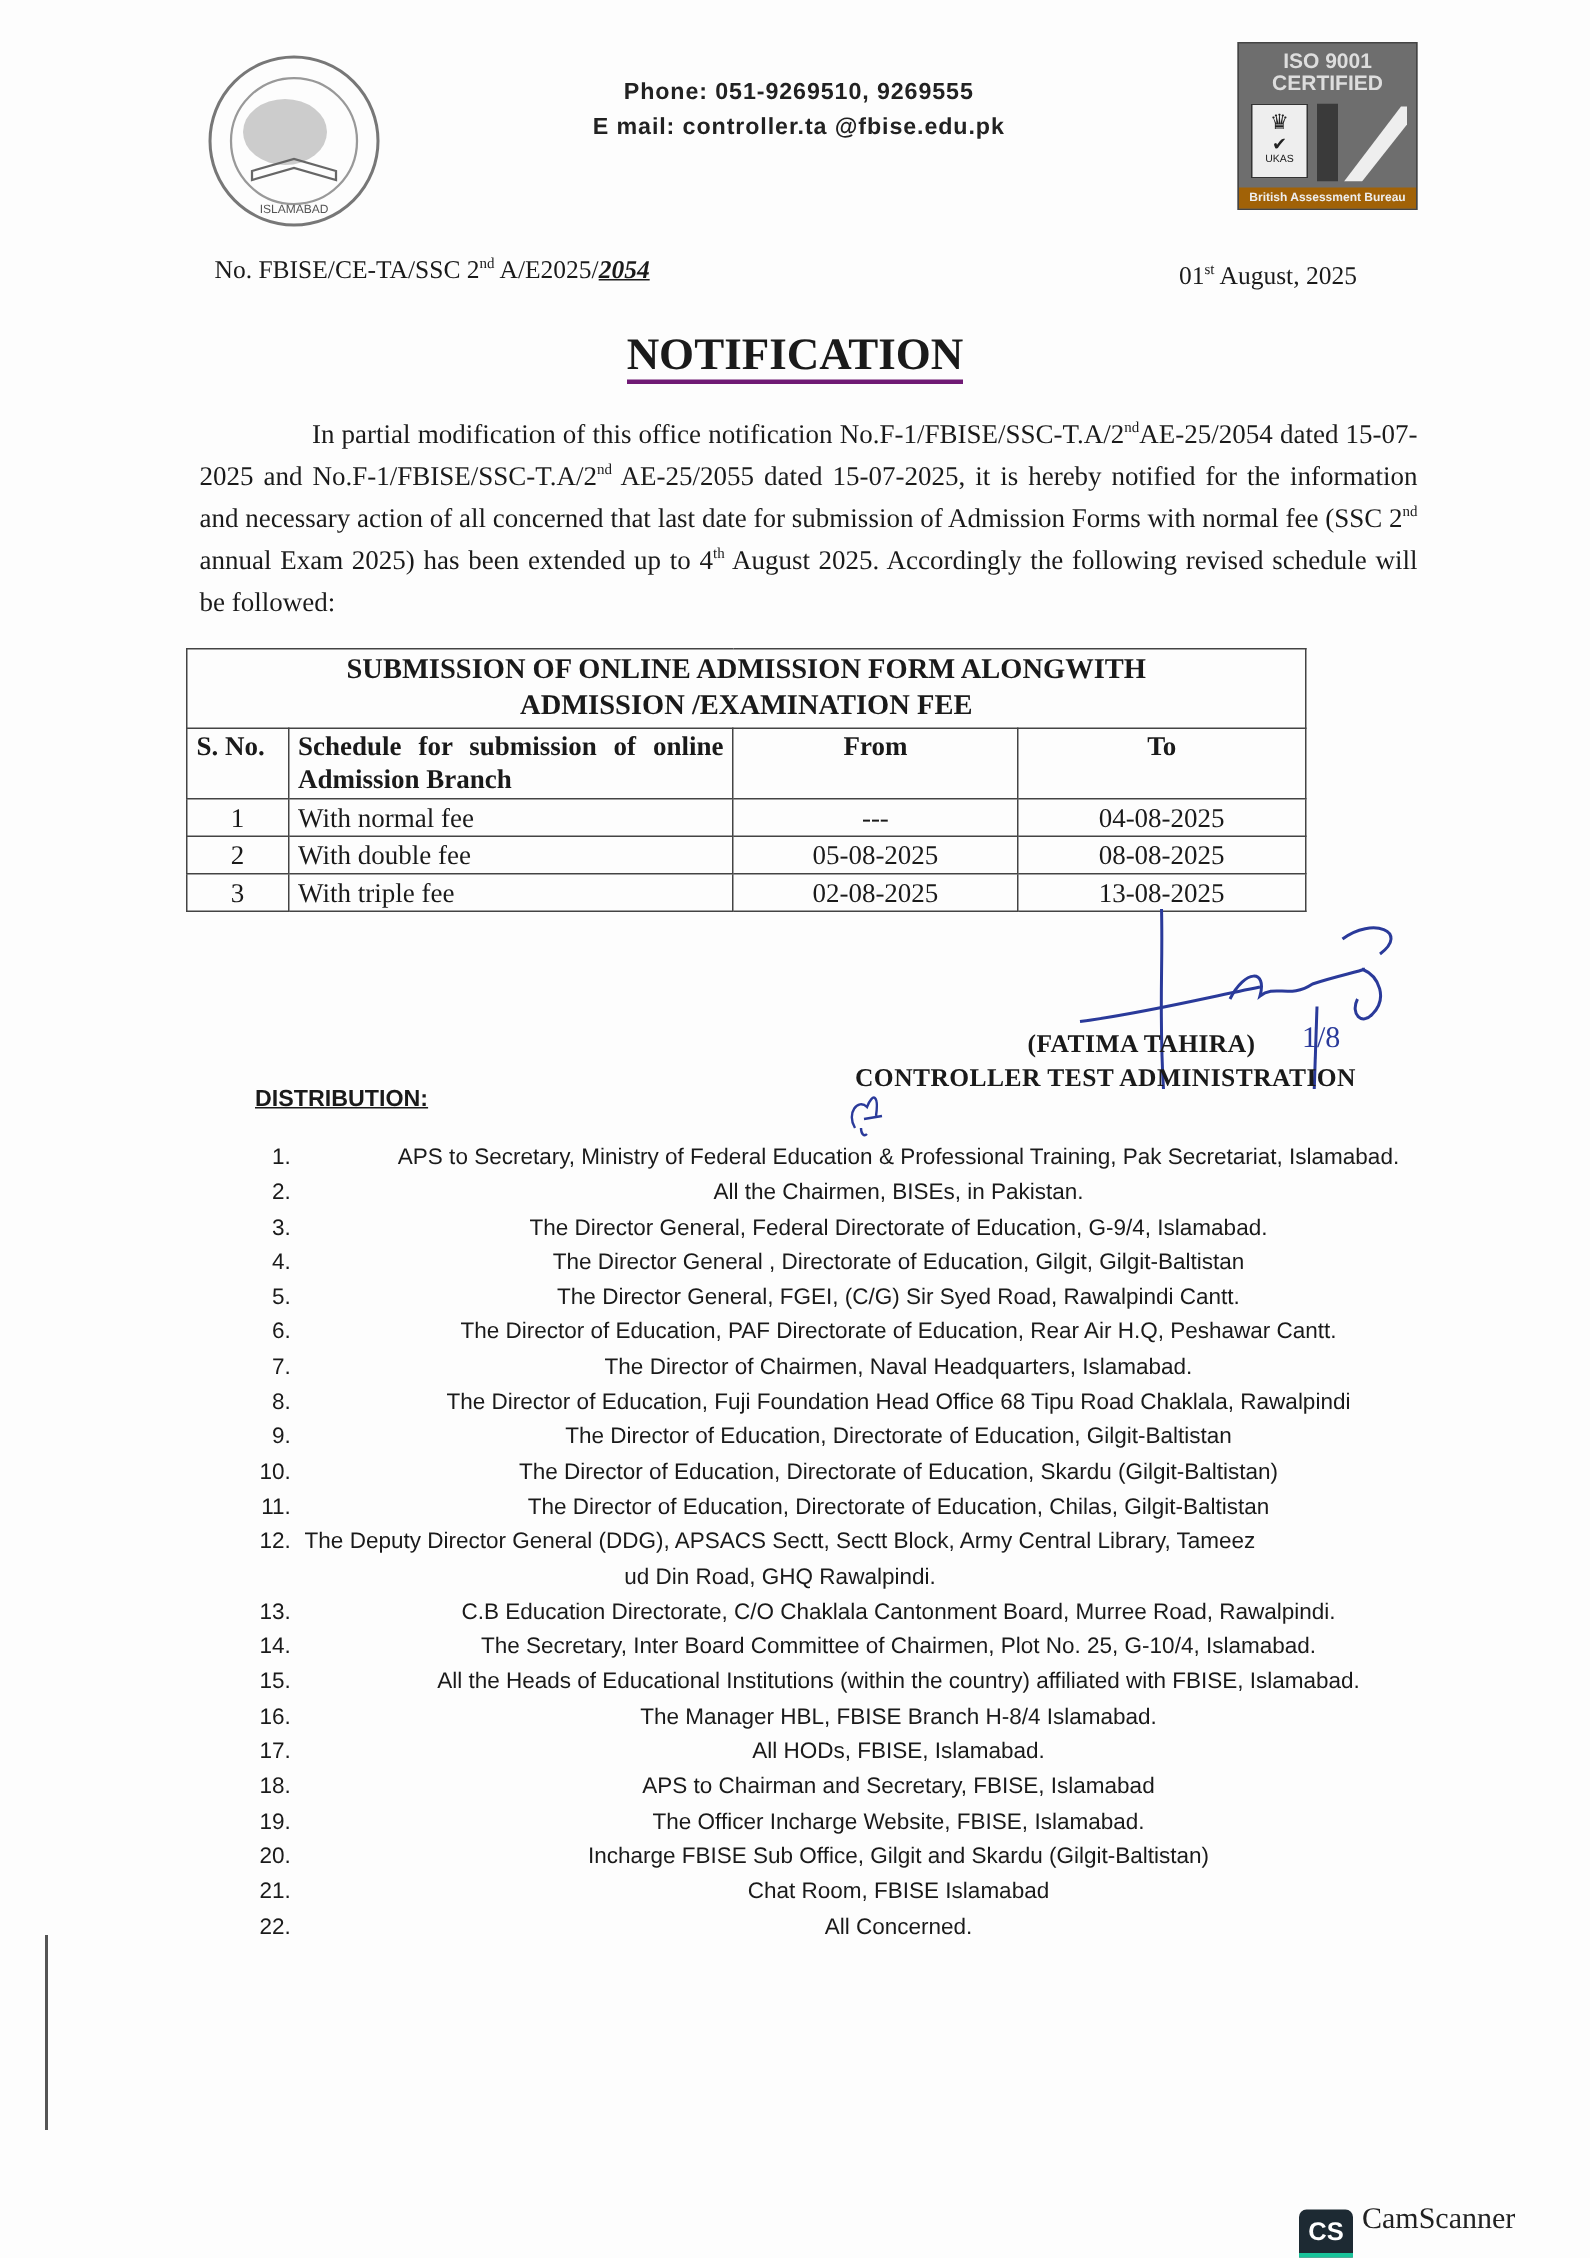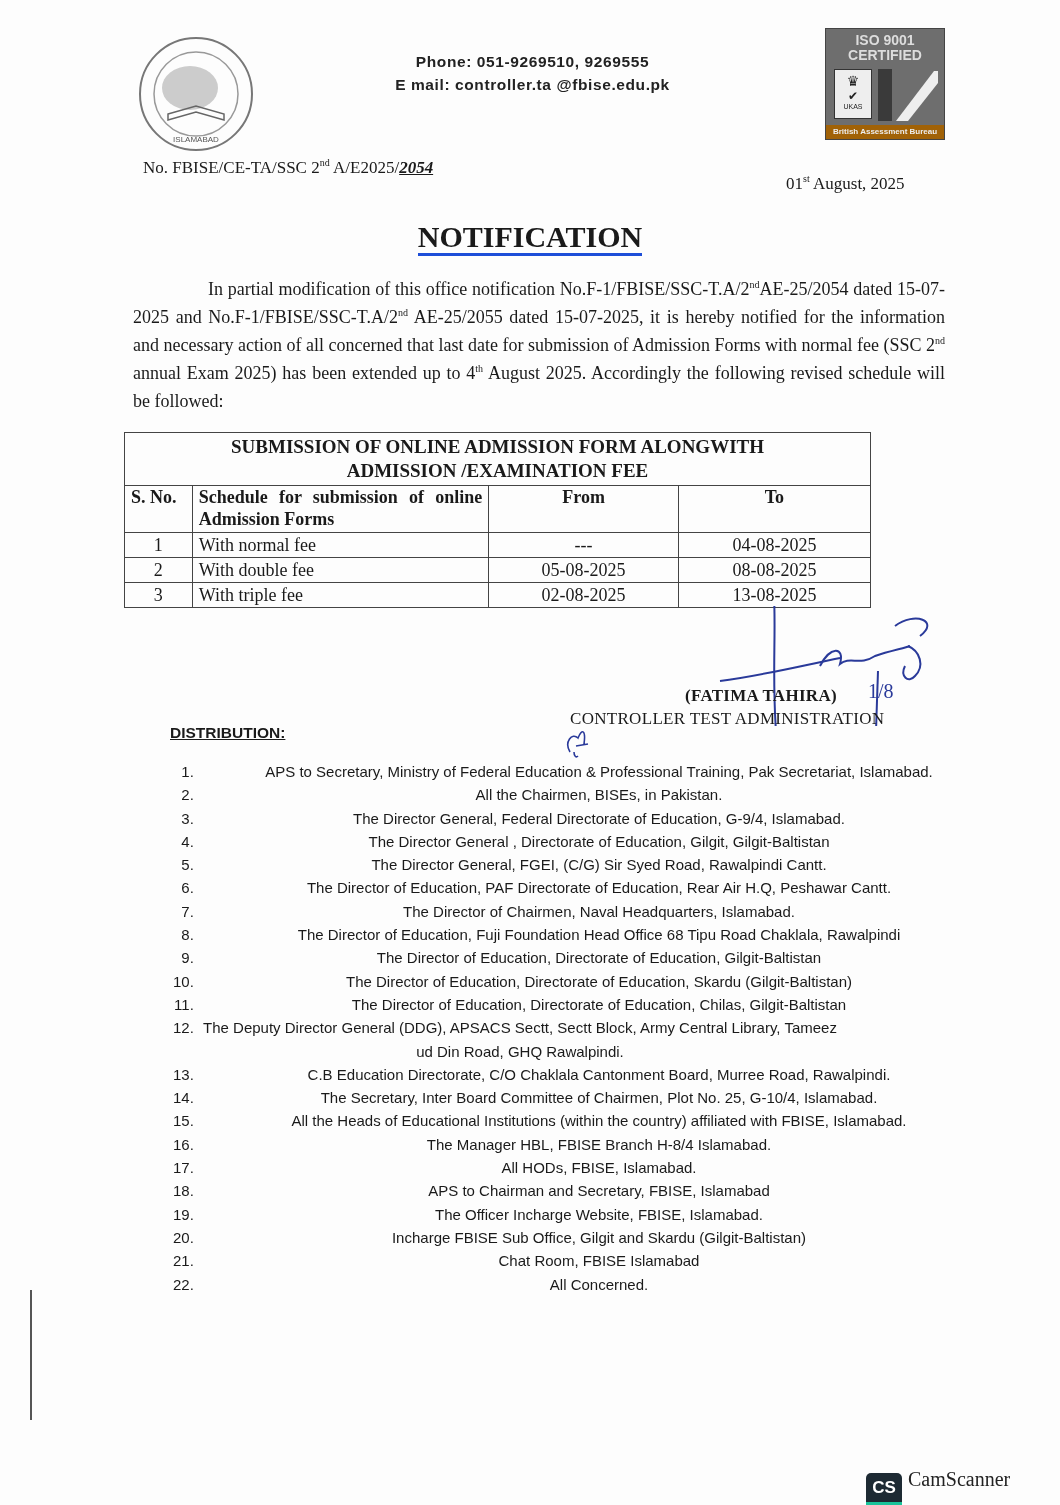--- a/index.html
+++ b/index.html
@@ -9,39 +9,39 @@
   }
   .abs { position: absolute; }
   
   .logo { left: 138px; top: 36px; width: 116px; height: 116px; }
   .hdr { left: 260px; top: 50px; width: 545px; text-align: center; font-family: "Liberation Sans", sans-serif; font-weight: bold; color: #222; }
   .hdr div { font-size: 15.5px; line-height: 23px; letter-spacing: 0.6px; }
   .iso { left: 825px; top: 28px; width: 118px; height: 110px; background: #6e6e6e; border: 1px solid #444; }
   .iso .t1 { position:absolute; left: 0; width: 100%; text-align: center; top: 4px; color: #ddd; font-family: "Liberation Sans", sans-serif; font-weight: bold; font-size: 14px; line-height: 15px; }
   .iso .ukas { position:absolute; left: 8px; top: 40px; width: 36px; height: 48px; background: #eee; border: 1px solid #333; font-family:"Liberation Sans",sans-serif; font-size:7px; text-align:center; color:#222; }
   .iso .bar { position:absolute; left:0; bottom:0; width:100%; height:14px; background:#a16207; color:#eee; font-size:8px; font-family:"Liberation Sans",sans-serif; font-weight:bold; text-align:center; line-height:14px; }
-  .ref { left: 143px; top: 158px; font-size: 17px; }
+  .ref { left: 143px; top: 170px; font-size: 17px; }
   .ref sup, .body sup, .date sup { font-size: 10px; vertical-align: super; line-height: 0; }
   .ref .num { font-weight: bold; font-style: italic; text-decoration: underline; }
   .date { left: 786px; top: 174px; font-size: 17px; }
   .title { left: 0; width: 1060px; top: 220px; text-align: center; font-size: 30px; font-weight: bold; }
-  .title span { border-bottom: 3px solid #1d4ed8; padding-bottom: 0px; }
+  .title span { border-bottom: 3px solid #701a75; padding-bottom: 0px; }
   .body { left: 133px; top: 275px; width: 812px; font-size: 18px; line-height: 28px; text-align: justify; }
   .body p { margin: 0; text-indent: 75px; }
   
   table.sched { position: absolute; left: 124px; top: 432px; width: 747px; border-collapse: collapse; font-size: 18px; }
   table.sched td, table.sched th { border: 1px solid #444; padding: 0 6px; }
   .caption-cell { text-align: center; font-weight: bold; font-size: 19px; line-height: 24px; padding: 2px 0 !important; }
   .th { font-weight: bold; vertical-align: top; line-height: 22px; }
   .c { text-align: center; }
   .r { line-height: 24px; }
   
   .sig { left: 680px; top: 606px; width: 260px; height: 120px; }
   .signame { left: 685px; top: 686px; font-size: 17px; font-weight: bold; letter-spacing: 0.3px; }
-  .sigtitle { left: 570px; top: 709px; font-size: 17px; font-weight: normal; letter-spacing: 0.3px; }
+  .sigtitle { left: 570px; top: 709px; font-size: 17px; font-weight: bold; letter-spacing: 0.3px; }
   .dist-h { left: 170px; top: 724px; font-family: "Liberation Sans", sans-serif; font-weight: bold; font-size: 15.5px; text-decoration: underline; }
   ol.dist { position: absolute; left: 160px; top: 760px; margin: 0; padding: 0 0 0 38px; width: 800px; font-family: "Liberation Sans", sans-serif; font-size: 15px; line-height: 23.3px; text-align: center; }
   ol.dist li { padding-left: 2px; }
   .margin-line { left: 30px; top: 1290px; width: 2px; height: 130px; background: #555; }
   .cs { left: 866px; top: 1449px; display: flex; align-items: center; gap: 6px; }
   .cs .box { width: 36px; height: 36px; background: #1d2a33; border-radius: 5px; color: #fff; font-family: "Liberation Sans", sans-serif; font-weight: bold; font-size: 17px; display:flex; align-items:center; justify-content:center; position: relative; overflow: hidden; margin-top: 24px; }
   .cs .box::after { content: ""; position:absolute; left:0; bottom:0; width:100%; height:7px; background:#19c39a; }
   .cs .lbl { font-family: "Liberation Serif", serif; font-size: 20px; color: #222; }
 </style>
 </head>
@@ -101,21 +101,21 @@
   </colgroup>
   <tbody>
       <tr>
     <td colspan="4" class="caption-cell">
       <div>SUBMISSION OF ONLINE ADMISSION FORM ALONGWITH</div>
       <div>ADMISSION /EXAMINATION FEE</div>
     </td>
   </tr>
   <tr>
     <td class="th" style="height:46px">S. No.</td>
-    <td class="th" style="text-align:justify">Schedule for submission of online Admission Forms</td>
+    <td class="th" style="text-align:justify">Schedule for submission of online Admission Branch</td>
     <td class="th c">From</td>
     <td class="th c">To</td>
   </tr>
   <tr class="r">
     <td class="c">1</td>
     <td>With normal fee</td>
     <td class="c">---</td>
     <td class="c">04-08-2025</td>
   </tr>
   <tr class="r">

